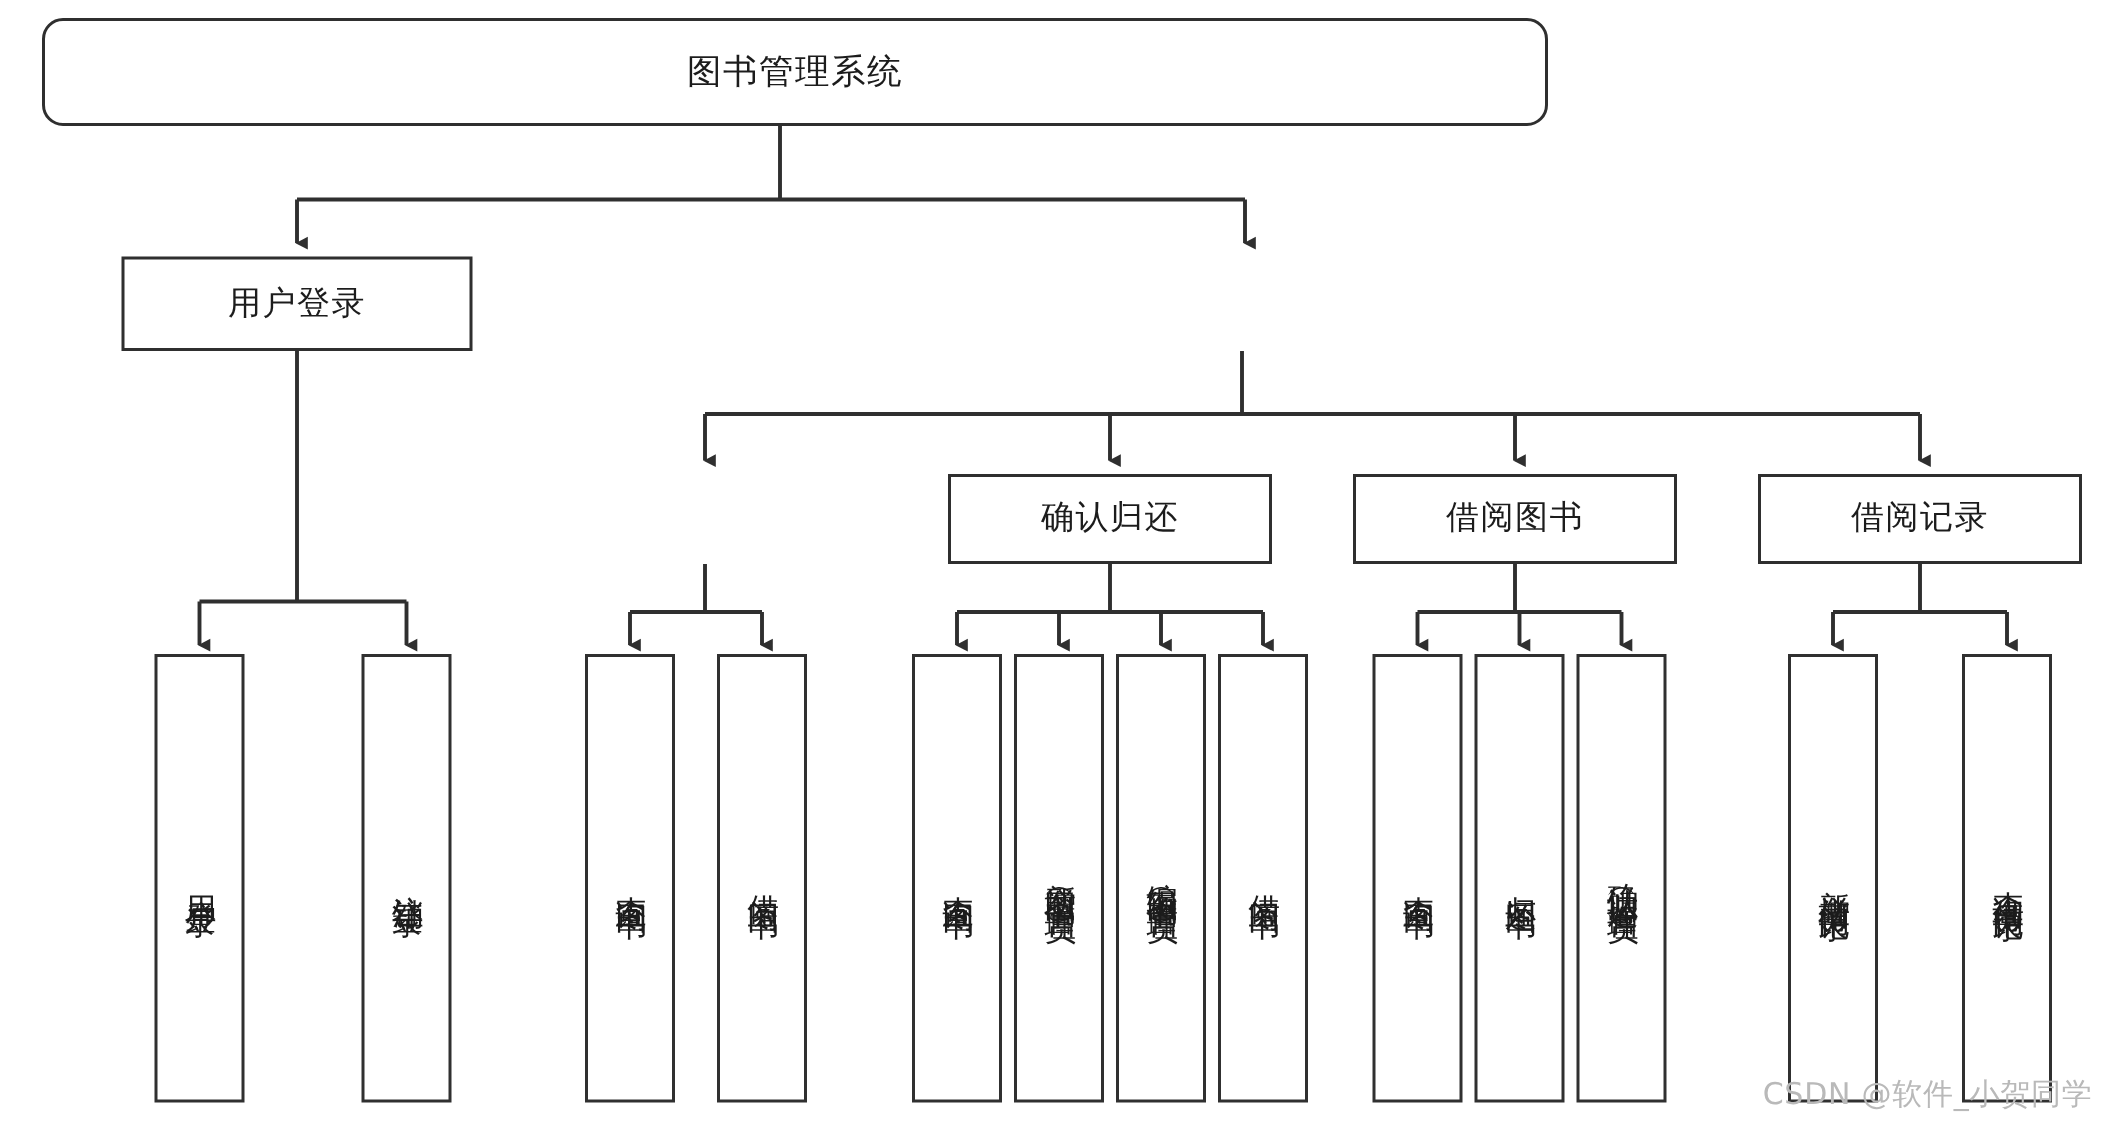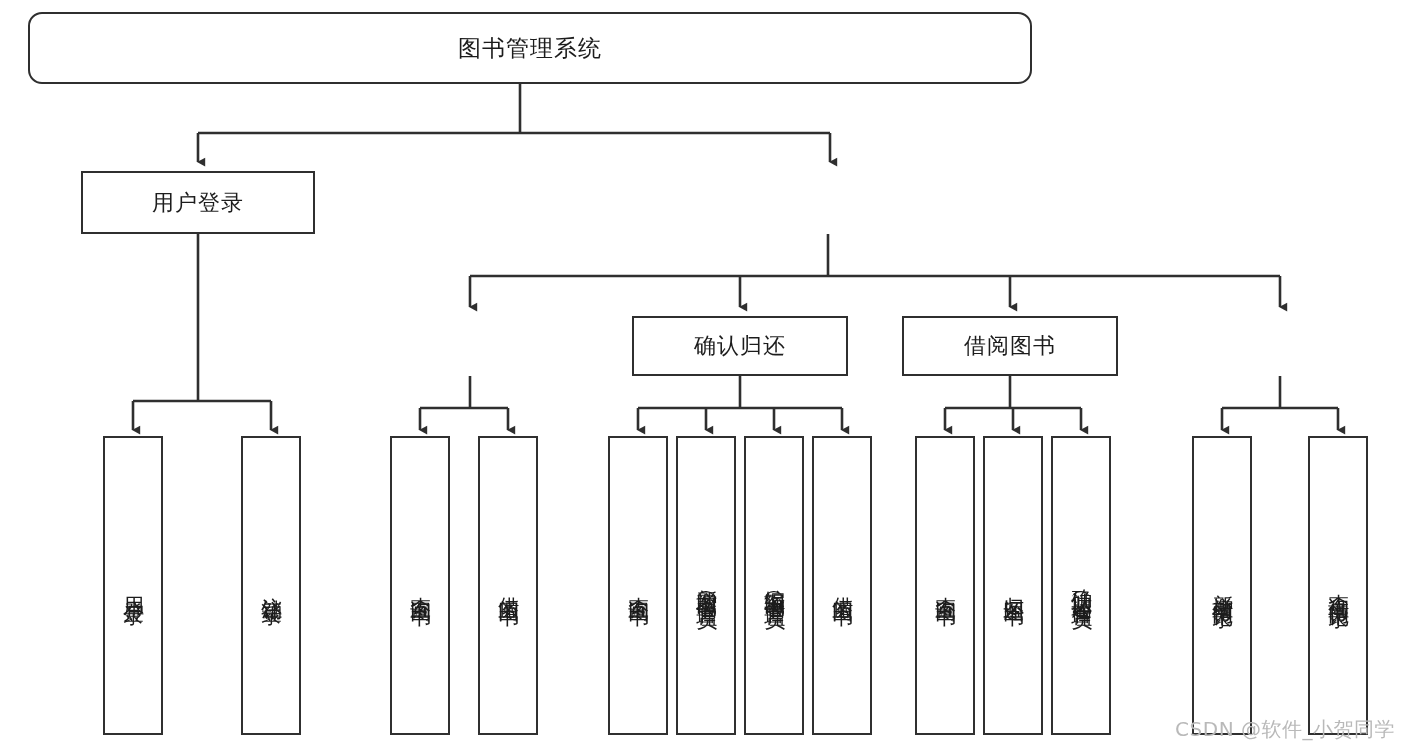--- a/index.html
+++ b/index.html
@@ -128,20 +128,23 @@
 
 
   <div class="node" style="left:632px;top:316px;width:216px;height:60px;">
     <span class="label">确认归还</span>
   </div>
 
   <div class="node" style="left:902px;top:316px;width:216px;height:60px;">
     <span class="label">借阅图书</span>
   </div>
 
+  <div class="node" style="left:1172px;top:316px;width:216px;height:60px;">
+    <span class="label">借阅记录</span>
+  </div>
 
   <div class="node leaf" style="left:103px;top:436px;width:60px;height:299px;">
     <span class="label">用户登录</span>
   </div>
 
   <div class="node leaf" style="left:241px;top:436px;width:60px;height:299px;">
     <span class="label">注销登录</span>
   </div>
 
   <div class="node leaf" style="left:390px;top:436px;width:60px;height:299px;">

